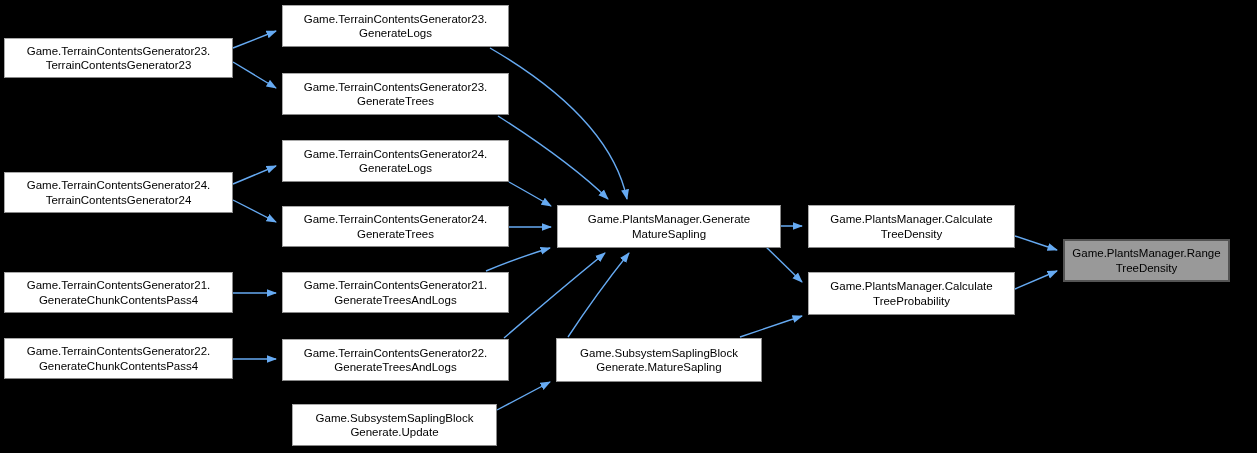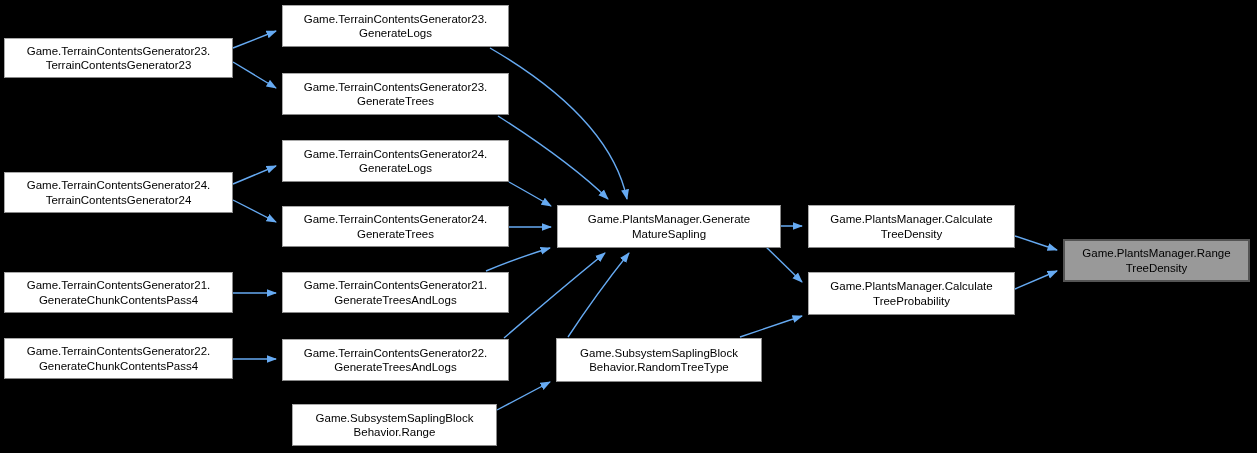--- a/index.html
+++ b/index.html
@@ -115,35 +115,35 @@
     <div class="graph-node" style="left: 282px; top: 272px; width: 227px; height: 41px;">
       <span class="node-line">Game.TerrainContentsGenerator21.</span>
       <span class="node-line">GenerateTreesAndLogs</span>
     </div>
     <div class="graph-node" style="left: 282px; top: 339px; width: 227px; height: 42px;">
       <span class="node-line">Game.TerrainContentsGenerator22.</span>
       <span class="node-line">GenerateTreesAndLogs</span>
     </div>
     <div class="graph-node" style="left: 292px; top: 404px; width: 205px; height: 42px;">
       <span class="node-line">Game.SubsystemSaplingBlock</span>
-      <span class="node-line">Behavior.Range</span>
+      <span class="node-line">Generate.Update</span>
     </div>
     <div class="graph-node" style="left: 557px; top: 205px; width: 224px; height: 43px; text-align: center;">
       <span class="node-line">Game.PlantsManager.Generate</span>
       <span class="node-line">MatureSapling</span>
     </div>
     <div class="graph-node" style="left: 556px; top: 338px; width: 206px; height: 44px;">
       <span class="node-line">Game.SubsystemSaplingBlock</span>
-      <span class="node-line">Behavior.RandomTreeType</span>
+      <span class="node-line">Generate.MatureSapling</span>
     </div>
     <div class="graph-node" style="left: 808px; top: 205px; width: 207px; height: 43px;">
       <span class="node-line">Game.PlantsManager.Calculate</span>
       <span class="node-line">TreeDensity</span>
     </div>
     <div class="graph-node" style="left: 808px; top: 272px; width: 207px; height: 43px;">
       <span class="node-line">Game.PlantsManager.Calculate</span>
       <span class="node-line">TreeProbability</span>
     </div>
-    <div class="graph-node highlighted" style="left: 1063px; top: 239px; width: 187px; height: 43px;">
+    <div class="graph-node highlighted" style="left: 1063px; top: 239px; width: 167px; height: 43px;">
       <span class="node-line">Game.PlantsManager.Range</span>
       <span class="node-line">TreeDensity</span>
     </div>
   </div>
 
 </body></html>

